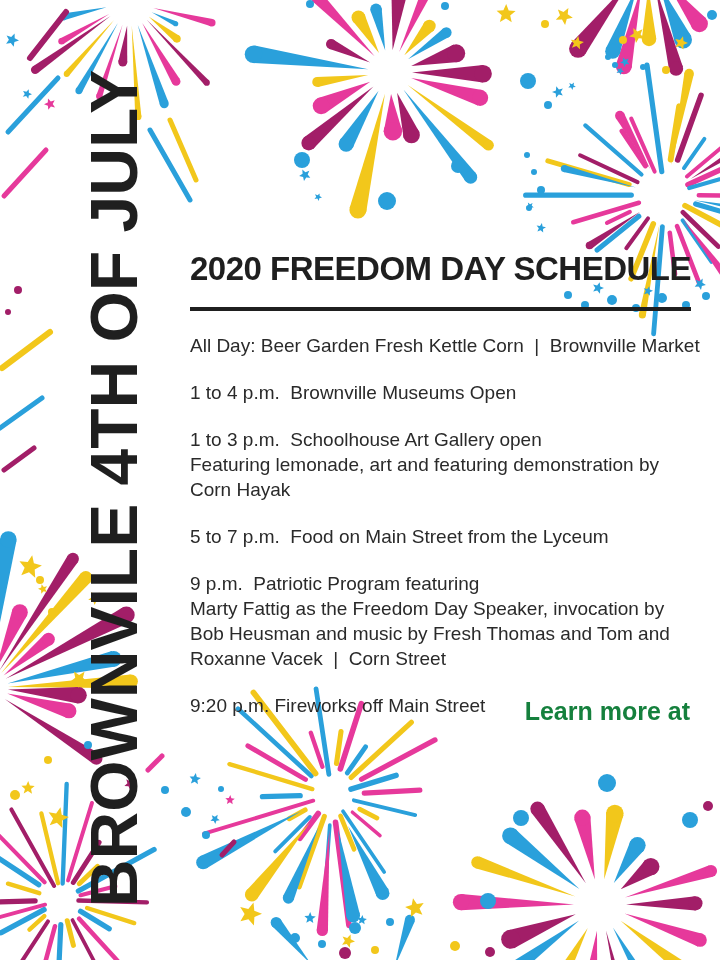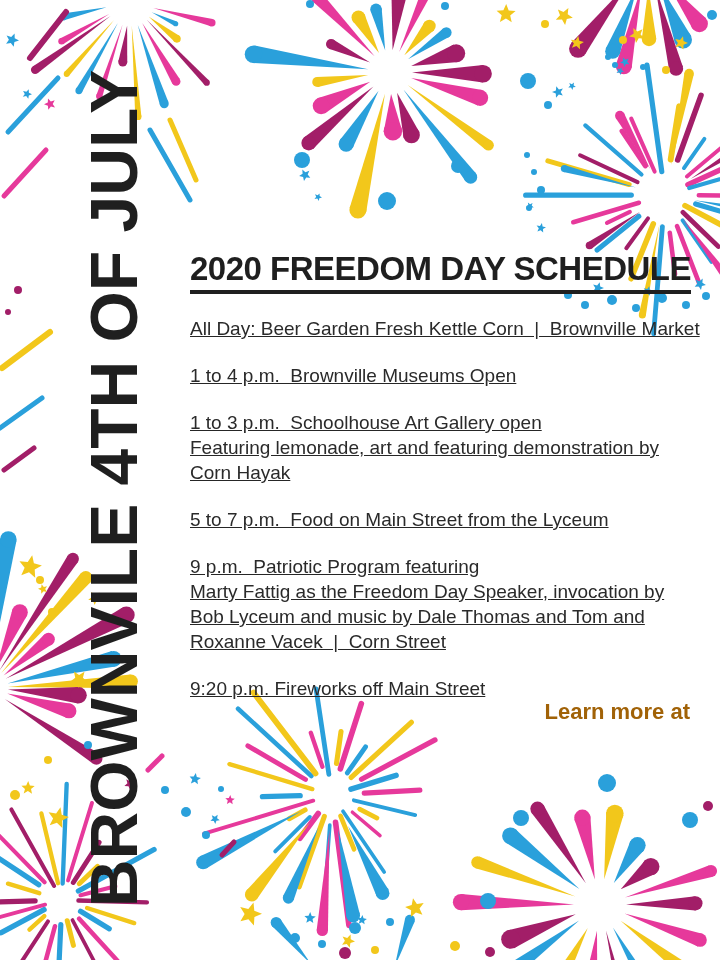--- a/index.html
+++ b/index.html
@@ -7,26 +7,26 @@
        font-family:"Liberation Sans",sans-serif;}
   .poster{position:relative;width:720px;height:960px;background:#fff;overflow:hidden;}
   #fw{position:absolute;left:0;top:0;z-index:1;}
   .vtitle{position:absolute;left:50px;top:947px;width:917px;height:127px;
           transform:rotate(-90deg);transform-origin:0 0;z-index:2;
           display:flex;align-items:center;justify-content:center;
           font-weight:700;font-size:66px;letter-spacing:0px;color:#1f1f1f;
           white-space:nowrap;}
   .sched{position:absolute;left:190px;top:250px;width:530px;z-index:2;color:#262626;}
   .sched-title{display:inline-block;font-weight:700;font-size:33px;letter-spacing:-0.5px;
-          color:#1f1f1f;border-bottom:4px solid #1f1f1f;padding-bottom:2px;margin-bottom:22px;
+          color:#1f1f1f;border-bottom:4px solid #1f1f1f;padding-bottom:19px;margin-bottom:22px;
           white-space:pre;}
-  .sched-item{margin-bottom:22px;text-decoration:underline;}
+  .sched-item{margin-bottom:22px;}
   .sched-line{font-size:19px;line-height:25px;white-space:pre;color:#2a2a2a;}
   .footer{position:absolute;right:20px;top:698px;z-index:2;text-align:left;
-          font-weight:700;color:#a16207;font-size:22px;line-height:27px;}
+          font-weight:700;color:#15803d;font-size:25px;line-height:27px;}
   .footer .l1{margin-right:10px;}
 </style>
 </head>
 <body>
 
 <div class="poster">
   <svg id="fw" width="720" height="960" viewBox="0 0 720 960">
       <path d="M411.9963156667045,72.40261282976297 L482.93276565352375,82.45169004940286 L483.2529971600754,64.9561887046481 Z" fill="#A21E68"></path>
       <circle cx="483.09288140679956" cy="73.70393937702548" r="8.74921590089798" fill="#A21E68"></circle>
       <path d="M411.14687114513697,78.06711140255166 L477.8952155546248,105.60879558547155 L482.3440329216501,90.10247612524775 Z" fill="#E6399B"></path>
@@ -387,21 +387,21 @@
           <div class="sched-line">1 to 3 p.m.  Schoolhouse Art Gallery open</div>
           <div class="sched-line">Featuring lemonade, art and featuring demonstration by</div>
           <div class="sched-line">Corn Hayak</div>
         </div>
         <div class="sched-item">
           <div class="sched-line">5 to 7 p.m.  Food on Main Street from the Lyceum</div>
         </div>
         <div class="sched-item">
           <div class="sched-line">9 p.m.  Patriotic Program featuring</div>
           <div class="sched-line">Marty Fattig as the Freedom Day Speaker, invocation by</div>
-          <div class="sched-line">Bob Lyceum and music by Dale Thomas and Tom and</div>
+          <div class="sched-line">Bob Heusman and music by Fresh Thomas and Tom and</div>
           <div class="sched-line">Roxanne Vacek  |  Corn Street</div>
         </div>
         <div class="sched-item">
           <div class="sched-line">9:20 p.m. Fireworks off Main Street</div>
         </div>
       </div>
   </div>
 
   <div class="footer">
     <div class="l1">Learn more at</div>

